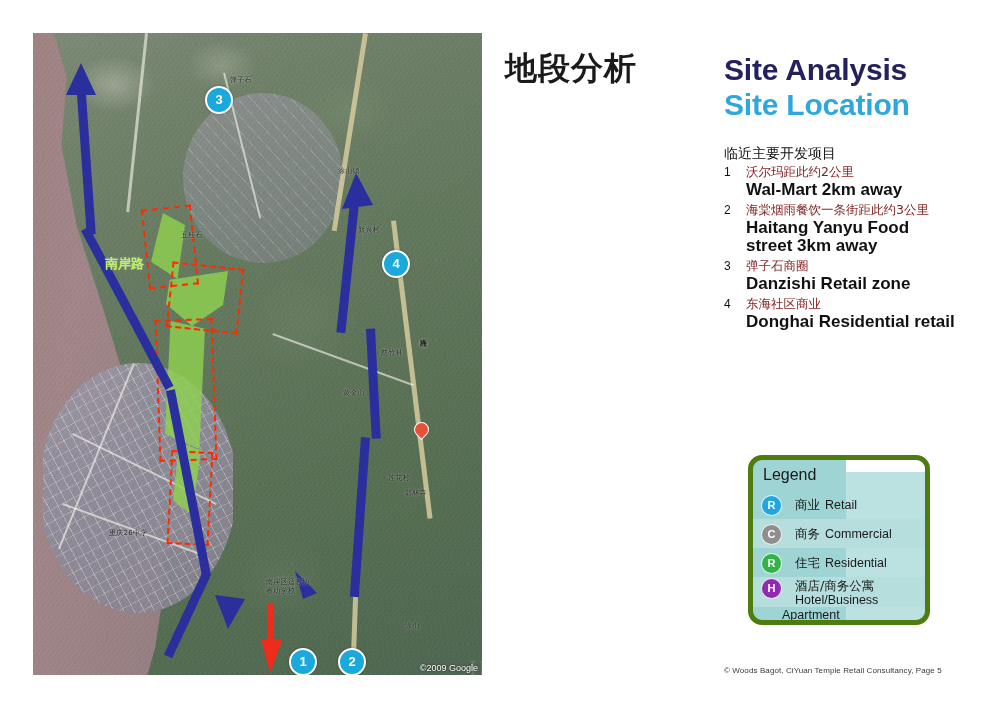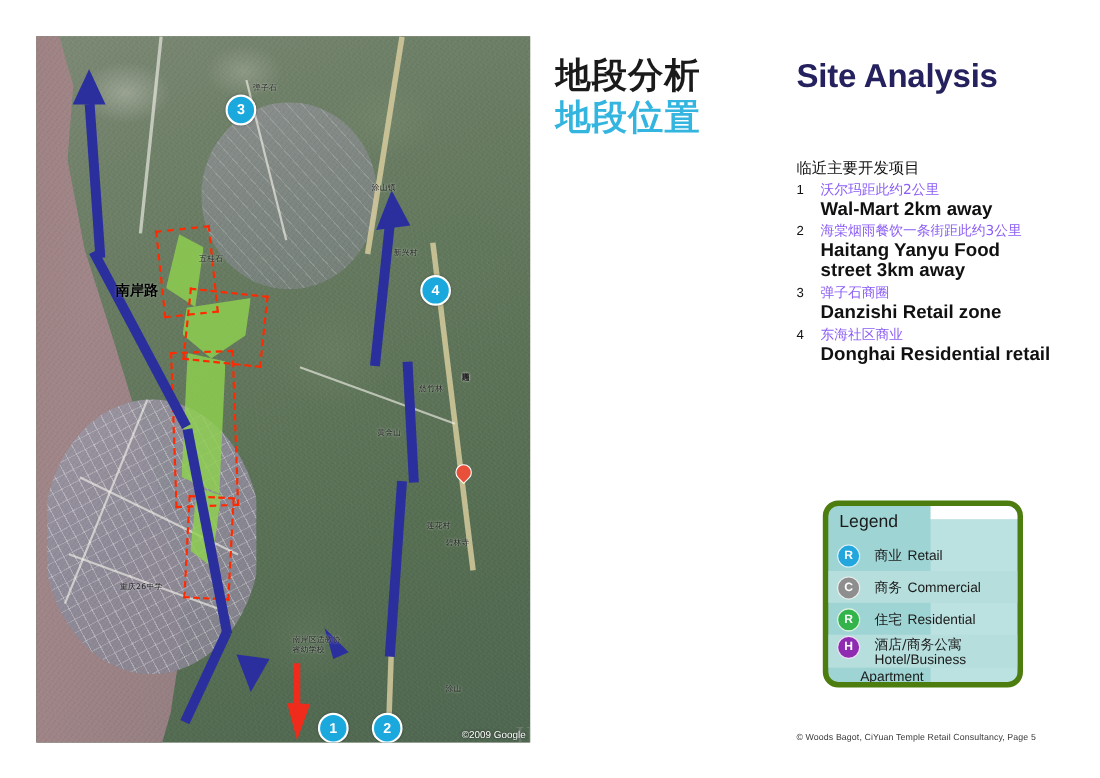--- a/index.html
+++ b/index.html
@@ -134,21 +134,21 @@
     color: #ffffff;
     font-size: 13px;
     font-weight: bold;
     line-height: 24px;
     text-align: center;
     font-family: "Liberation Sans", sans-serif;
     box-shadow: 0 0 2px rgba(0,0,0,.4);
   }
   .map-label {
     position: absolute;
-    color: #000000;
+    color: #bef264;
     font-size: 13px;
     font-weight: bold;
     font-family: "DejaVu Sans", sans-serif;
     text-shadow: 0 0 2px rgba(255,255,255,.35);
     white-space: nowrap;
   }
   .map-tiny-label {
     position: absolute;
     color: #f2f2f2;
     font-size: 7px;
@@ -274,21 +274,21 @@
     flex: 0 0 22px;
     color: #111;
     font-size: 12px;
     font-family: "Liberation Sans", sans-serif;
     line-height: 18px;
   }
   .ri-texts {
     flex: 1 1 auto;
   }
   .ri-cn {
-    color: #8b5cf6;
+    color: #7f1d1d;
     font-size: 12.5px;
     font-family: "DejaVu Sans", sans-serif;
     line-height: 18px;
   }
   .ri-en {
     color: #111;
     font-size: 17px;
     font-weight: bold;
     font-family: "Liberation Sans", sans-serif;
     line-height: 18px;
@@ -490,25 +490,25 @@
 
     <div class="wm-text">INTERIOR DESIGN</div>
 
   </div>
 
   <div class="google-credit">©2009 Google</div>
 </div>
 
 <div id="cn-heading-block">
   <div class="cn-title-dark">地段分析</div>
-  <div class="cn-title-blue">地段位置</div>
 </div>
 
 <div id="en-heading-block">
   <div class="en-title-dark">Site Analysis</div>
+  <div class="en-title-blue">Site Location</div>
 </div>
 
 <div id="retail-block">
   <div class="rb-head-cn">临近主要开发项目</div>
 
   <div class="retail-item">
     <div class="ri-num">1</div>
     <div class="ri-texts">
       <div class="ri-cn">沃尔玛距此约2公里</div>
       <div class="ri-en">Wal-Mart 2km away</div>

